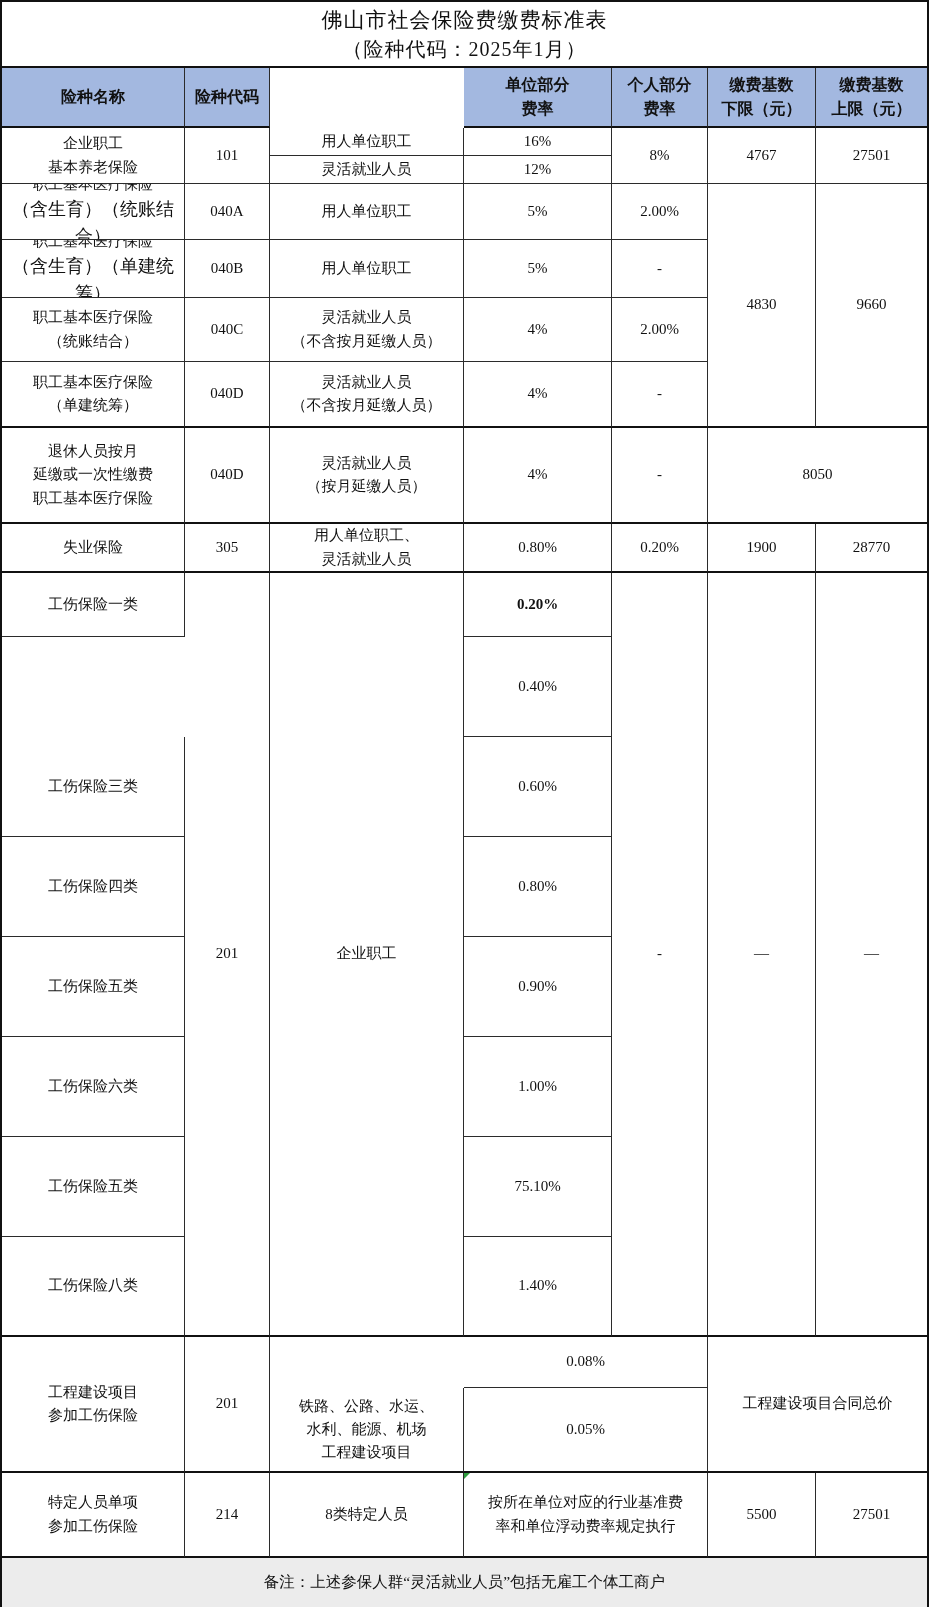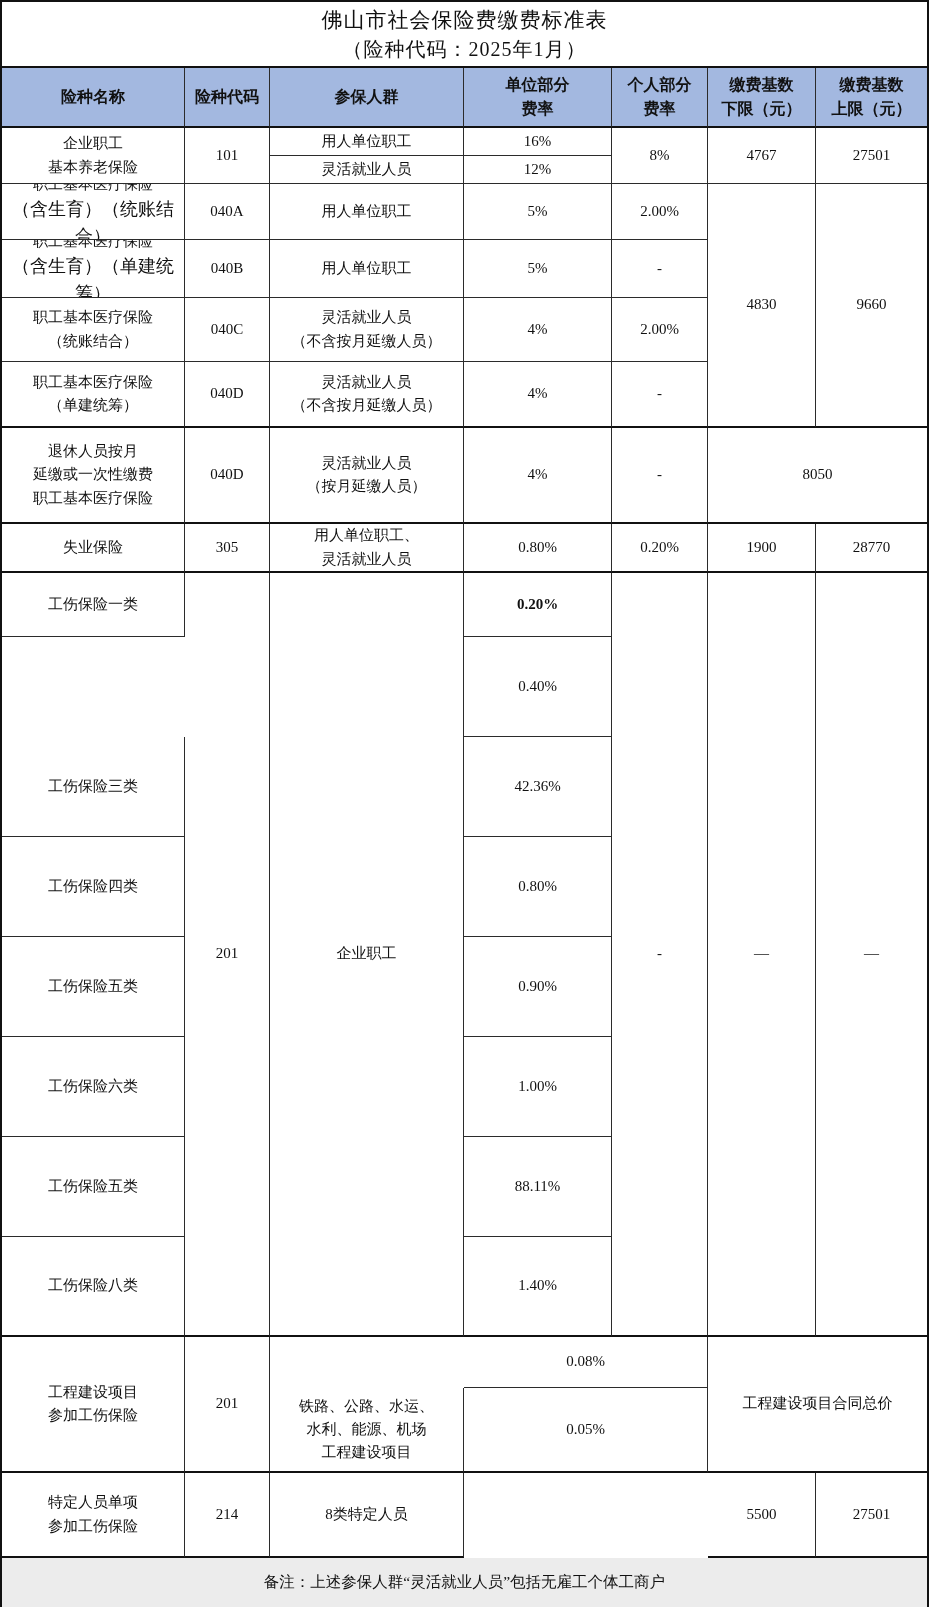--- a/index.html
+++ b/index.html
@@ -70,21 +70,20 @@
 
   <div class="title-block">
     <div class="title-line1">佛山市社会保险费缴费标准表</div>
     <div class="title-line2">（险种代码：2025年1月）</div>
   </div>
 
   <div class="grid">
 
     <div class="cell hdr" style="grid-area:1/1/2/2">险种名称</div>
     <div class="cell hdr" style="grid-area:1/2/2/3">险种代码</div>
-    <div class="cell hdr" style="grid-area:1/3/2/4">参保人群</div>
     <div class="cell hdr" style="grid-area:1/4/2/5">单位部分
 费率</div>
     <div class="cell hdr" style="grid-area:1/5/2/6">个人部分
 费率</div>
     <div class="cell hdr" style="grid-area:1/6/2/7">缴费基数
 下限（元）</div>
     <div class="cell hdr noR" style="grid-area:1/7/2/8">缴费基数
 上限（元）</div>
 
     <div class="cell" style="grid-area:2/1/4/2">企业职工
@@ -150,29 +149,29 @@
 灵活就业人员</div>
     <div class="cell tb" style="grid-area:9/4/10/5">0.80%</div>
     <div class="cell tb" style="grid-area:9/5/10/6">0.20%</div>
     <div class="cell tb" style="grid-area:9/6/10/7">1900</div>
     <div class="cell tb noR" style="grid-area:9/7/10/8">28770</div>
 
     <div class="cell" style="grid-area:10/1/11/2">工伤保险一类</div>
     <div class="cell bold" style="grid-area:10/4/11/5">0.20%</div>
     <div class="cell" style="grid-area:11/4/12/5">0.40%</div>
     <div class="cell" style="grid-area:12/1/13/2">工伤保险三类</div>
-    <div class="cell" style="grid-area:12/4/13/5">42.36%</div>
+    <div class="cell" style="grid-area:12/4/13/5">0.60%</div>
     <div class="cell" style="grid-area:13/1/14/2">工伤保险四类</div>
     <div class="cell" style="grid-area:13/4/14/5">0.80%</div>
     <div class="cell" style="grid-area:14/1/15/2">工伤保险五类</div>
     <div class="cell" style="grid-area:14/4/15/5">0.90%</div>
     <div class="cell" style="grid-area:15/1/16/2">工伤保险六类</div>
     <div class="cell" style="grid-area:15/4/16/5">1.00%</div>
     <div class="cell" style="grid-area:16/1/17/2">工伤保险五类</div>
-    <div class="cell" style="grid-area:16/4/17/5">88.11%</div>
+    <div class="cell" style="grid-area:16/4/17/5">75.10%</div>
     <div class="cell tb" style="grid-area:17/1/18/2">工伤保险八类</div>
     <div class="cell tb" style="grid-area:17/4/18/5">1.40%</div>
 
     <div class="cell tb" style="grid-area:10/2/18/3">201</div>
     <div class="cell tb" style="grid-area:10/3/18/4">企业职工</div>
     <div class="cell tb" style="grid-area:10/5/18/6">-</div>
     <div class="cell tb" style="grid-area:10/6/18/7">—</div>
     <div class="cell tb noR" style="grid-area:10/7/18/8">—</div>
 
     <div class="cell tb" style="grid-area:18/1/20/2">工程建设项目
@@ -182,19 +181,24 @@
     <div class="cell tb" style="grid-area:19/3/20/4">铁路、公路、水运、
 水利、能源、机场
 工程建设项目</div>
     <div class="cell tb" style="grid-area:19/4/20/6">0.05%</div>
     <div class="cell tb noR" style="grid-area:18/6/20/8">工程建设项目合同总价</div>
 
     <div class="cell tb" style="grid-area:20/1/21/2">特定人员单项
 参加工伤保险</div>
     <div class="cell tb" style="grid-area:20/2/21/3">214</div>
     <div class="cell tb" style="grid-area:20/3/21/4">8类特定人员</div>
+    <div class="cell tb" style="grid-area:20/4/21/6">
+      <span class="corner-mark"></span>
+      <span>按所在单位对应的行业基准费
+率和单位浮动费率规定执行</span>
+    </div>
     <div class="cell tb" style="grid-area:20/6/21/7">5500</div>
     <div class="cell tb noR" style="grid-area:20/7/21/8">27501</div>
 
     <div class="cell note-row noR noB" style="grid-area:21/1/22/8">备注：上述参保人群“灵活就业人员”包括无雇工个体工商户</div>
 
   </div>
 </div>
 
 </body></html>

